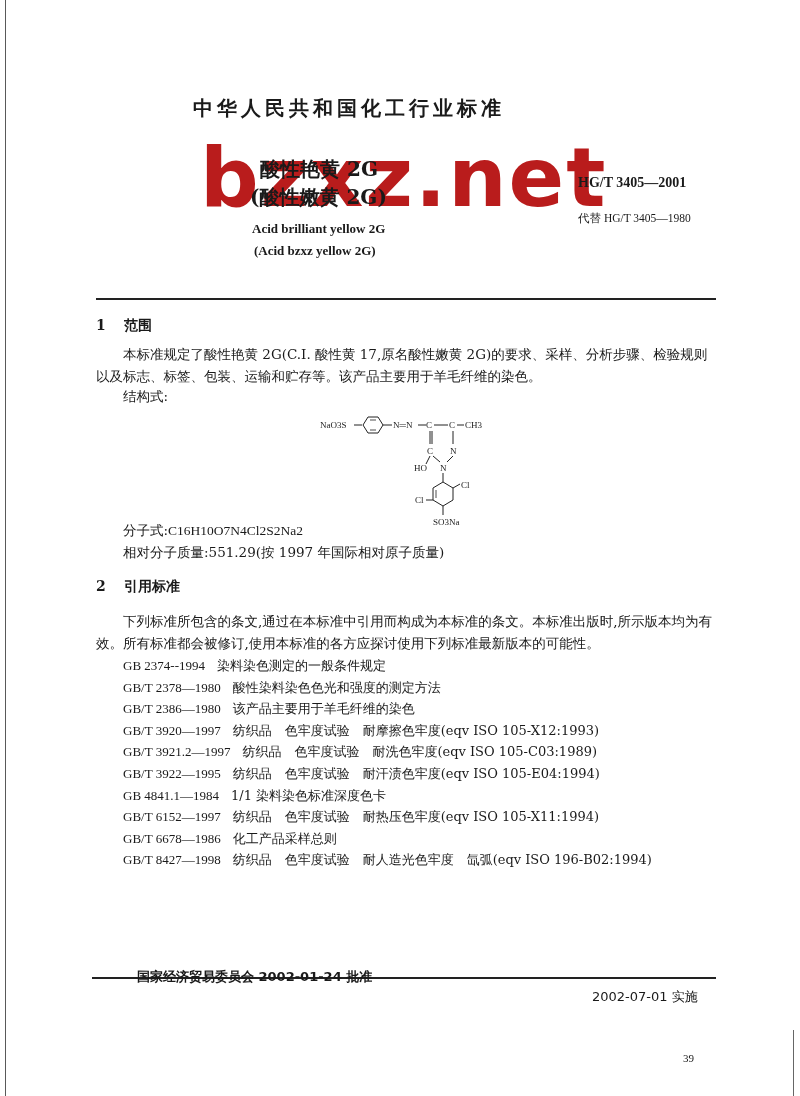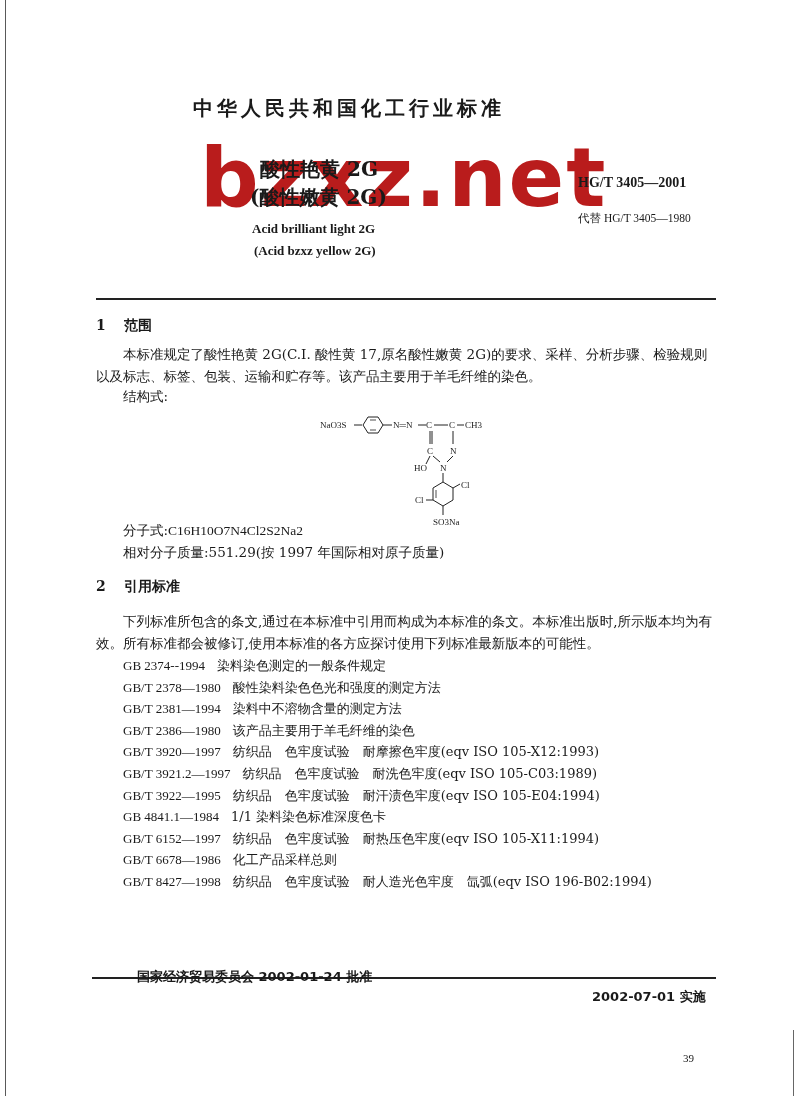--- a/index.html
+++ b/index.html
@@ -43,40 +43,40 @@
   .mol-formula { left: 123px; top: 522px; font-size: 13.5px; }
   .mol-mass { left: 123px; top: 544px; font-size: 13.5px; }
   .sec2 { left: 96px; top: 578px; }
   .para-2 { left: 96px; top: 610px; width: 620px; white-space: normal; text-indent: 27px; }
 
   .ref-list { position: absolute; left: 123px; top: 655px; margin: 0; padding: 0; list-style: none; }
   .ref-list li { height: 21.6px; font-size: 13px; line-height: 21.6px; white-space: nowrap; }
   .ref-list .code { display: inline-block; min-width: 0; margin-right: 12px; }
 
   .footer-left { left: 92px; top: 968px; font-size: 13px; font-weight: bold; padding-left: 45px; }
-  .footer-right { left: 592px; top: 988px; font-size: 13px; font-weight: bold; }
+  .footer-right { left: 592px; top: 988px; font-size: 13px; font-weight: normal; }
   .page-number { left: 683px; top: 1052px; font-size: 11px; }
 </style>
 </head>
 <body>
 
 <div class="scan-edge-left"></div>
 <div class="scan-edge-right"></div>
 
 <div class="abs std-header sans">中华人民共和国化工行业标准</div>
 
 <div class="abs watermark">bzxz.net</div>
 
 <div class="abs title-zh">
   <div style="padding-left:2px">酸性艳黄 2G</div>
   <div style="margin-left:-8px">(酸性嫩黄 2G)</div>
 </div>
 
 <div class="abs title-en serif">
-  <div>Acid brilliant light 2G</div>
+  <div>Acid brilliant yellow 2G</div>
   <div style="padding-left:2px">(Acid bzxz yellow 2G)</div>
 </div>
 
 <div class="abs std-number serif">HG/T 3405—2001</div>
 <div class="abs replaces serif">代替 HG/T 3405—1980</div>
 
 <div class="rule" style="top:298px;"></div>
 
 <div class="abs sec-heading" style="left:96px; top:317px;">
   <span class="num">1</span><span>范围</span>
@@ -131,21 +131,20 @@
 
 <div class="abs sec-heading sec2">
   <span class="num">2</span><span>引用标准</span>
 </div>
 
 <div class="abs para para-2">下列标准所包含的条文,通过在本标准中引用而构成为本标准的条文。本标准出版时,所示版本均为有效。所有标准都会被修订,使用本标准的各方应探讨使用下列标准最新版本的可能性。</div>
 
 <ul class="ref-list">
   <li><span class="code serif">GB 2374--1994</span><span>染料染色测定的一般条件规定</span></li>
   <li><span class="code serif">GB/T 2378—1980</span><span>酸性染料染色色光和强度的测定方法</span></li>
-  <li><span class="code serif">GB/T 2381—1994</span><span>染料中不溶物含量的测定方法</span></li>
   <li><span class="code serif">GB/T 2386—1980</span><span>该产品主要用于羊毛纤维的染色</span></li>
   <li><span class="code serif">GB/T 3920—1997</span><span>纺织品　色牢度试验　耐摩擦色牢度(eqv ISO 105-X12:1993)</span></li>
   <li><span class="code serif">GB/T 3921.2—1997</span><span>纺织品　色牢度试验　耐洗色牢度(eqv ISO 105-C03:1989)</span></li>
   <li><span class="code serif">GB/T 3922—1995</span><span>纺织品　色牢度试验　耐汗渍色牢度(eqv ISO 105-E04:1994)</span></li>
   <li><span class="code serif">GB 4841.1—1984</span><span>1/1 染料染色标准深度色卡</span></li>
   <li><span class="code serif">GB/T 6152—1997</span><span>纺织品　色牢度试验　耐热压色牢度(eqv ISO 105-X11:1994)</span></li>
   <li><span class="code serif">GB/T 6678—1986</span><span>化工产品采样总则</span></li>
   <li><span class="code serif">GB/T 8427—1998</span><span>纺织品　色牢度试验　耐人造光色牢度　氙弧(eqv ISO 196-B02:1994)</span></li>
 </ul>
 

